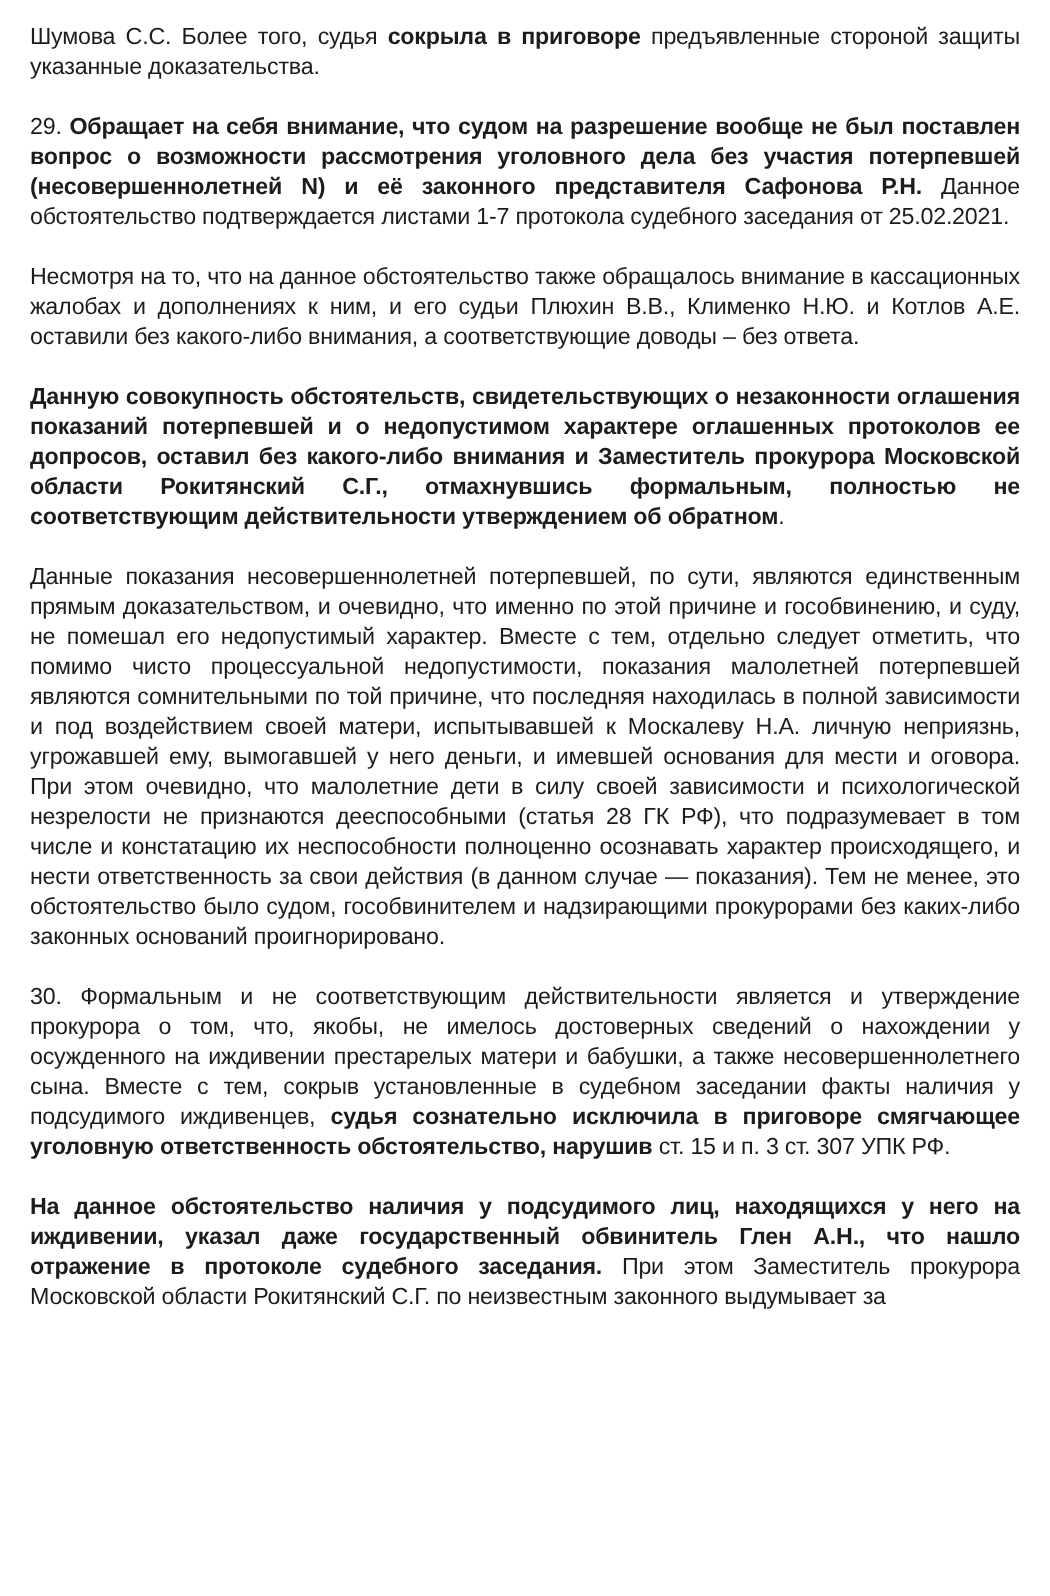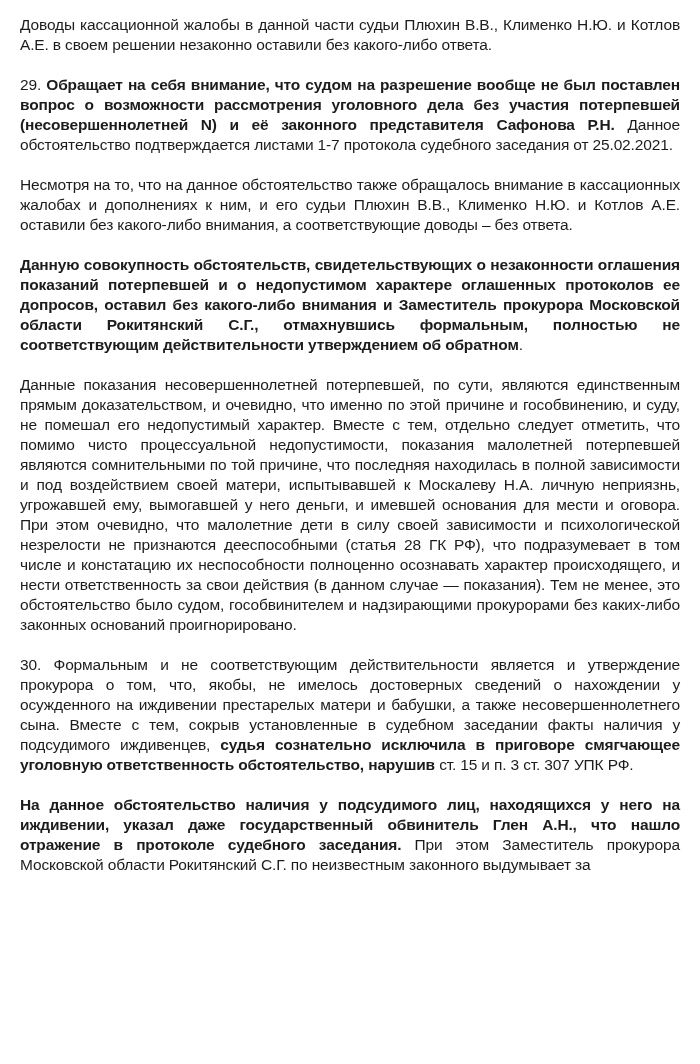--- a/index.html
+++ b/index.html
@@ -26,20 +26,20 @@
   .para {
     margin: 0 0 20px 0;
   }
   .seg { font-weight: 400; }
   .seg.bold { font-weight: 700; }
 </style>
 </head>
 <body>
 
 <main class="doc" id="doc">
-    <p class="para"><span class="seg">Доводы кассационной жалобы в данной части судьи Плюхин В.В., Клименко Н.Ю. и Котлов А.Е. в своем решении незаконно оставили без какого-либо ответа.</span></p>
+    <p class="para"><span class="seg">Шумова С.С. Более того, судья </span><span class="seg bold">сокрыла в приговоре</span><span class="seg"> предъявленные стороной защиты указанные доказательства.</span></p>
     <p class="para"><span class="seg">29. </span><span class="seg bold">Обращает на себя внимание, что судом на разрешение вообще не был поставлен вопрос о возможности рассмотрения уголовного дела без участия потерпевшей (несовершеннолетней N) и её законного представителя Сафонова Р.Н.</span><span class="seg"> Данное обстоятельство подтверждается листами 1-7 протокола судебного заседания от 25.02.2021.</span></p>
     <p class="para"><span class="seg">Несмотря на то, что на данное обстоятельство также обращалось внимание в кассационных жалобах и дополнениях к ним, и его судьи Плюхин В.В., Клименко Н.Ю. и Котлов А.Е. оставили без какого-либо внимания, а соответствующие доводы – без ответа.</span></p>
     <p class="para"><span class="seg bold">Данную совокупность обстоятельств, свидетельствующих о незаконности оглашения показаний потерпевшей и о недопустимом характере оглашенных протоколов ее допросов, оставил без какого-либо внимания и Заместитель прокурора Московской области Рокитянский С.Г., отмахнувшись формальным, полностью не соответствующим действительности утверждением об обратном</span><span class="seg">.</span></p>
     <p class="para"><span class="seg">Данные показания несовершеннолетней потерпевшей, по сути, являются единственным прямым доказательством, и очевидно, что именно по этой причине и гособвинению, и суду, не помешал его недопустимый характер. Вместе с тем, отдельно следует отметить, что помимо чисто процессуальной недопустимости, показания малолетней потерпевшей являются сомнительными по той причине, что последняя находилась в полной зависимости и под воздействием своей матери, испытывавшей к Москалеву Н.А. личную неприязнь, угрожавшей ему, вымогавшей у него деньги, и имевшей основания для мести и оговора. При этом очевидно, что малолетние дети в силу своей зависимости и психологической незрелости не признаются дееспособными (статья 28 ГК РФ), что подразумевает в том числе и констатацию их неспособности полноценно осознавать характер происходящего, и нести ответственность за свои действия (в данном случае — показания). Тем не менее, это обстоятельство было судом, гособвинителем и надзирающими прокурорами без каких-либо законных оснований проигнорировано.</span></p>
     <p class="para"><span class="seg">30. Формальным и не соответствующим действительности является и утверждение прокурора о том, что, якобы, не имелось достоверных сведений о нахождении у осужденного на иждивении престарелых матери и бабушки, а также несовершеннолетнего сына. Вместе с тем, сокрыв установленные в судебном заседании факты наличия у подсудимого иждивенцев, </span><span class="seg bold">судья сознательно исключила в приговоре смягчающее уголовную ответственность обстоятельство, нарушив</span><span class="seg"> ст. 15 и п. 3 ст. 307 УПК РФ.</span></p>
     <p class="para"><span class="seg bold">На данное обстоятельство наличия у подсудимого лиц, находящихся у него на иждивении, указал даже государственный обвинитель Глен А.Н., что нашло отражение в протоколе судебного заседания.</span><span class="seg"> При этом Заместитель прокурора Московской области Рокитянский С.Г. по неизвестным законного выдумывает за</span></p>
   </main>
 
 </body></html>

